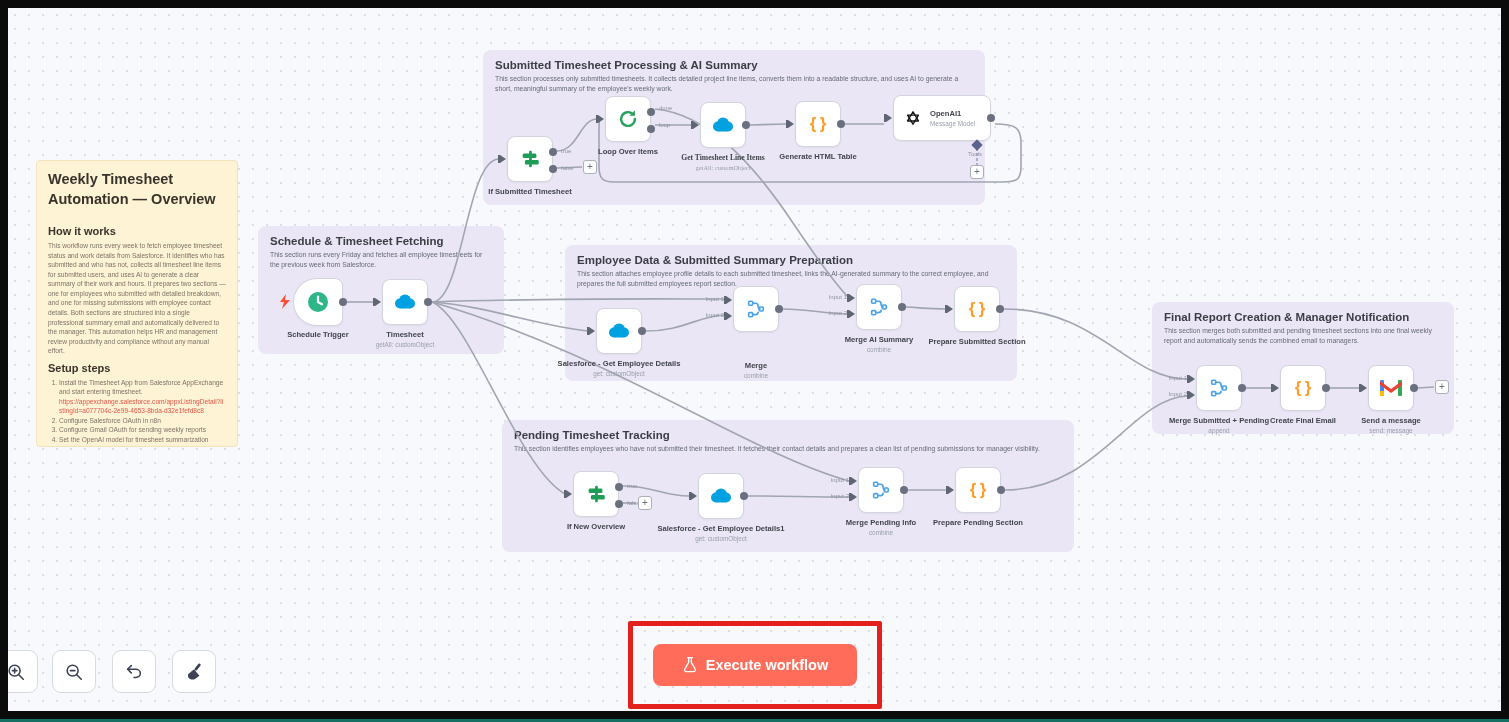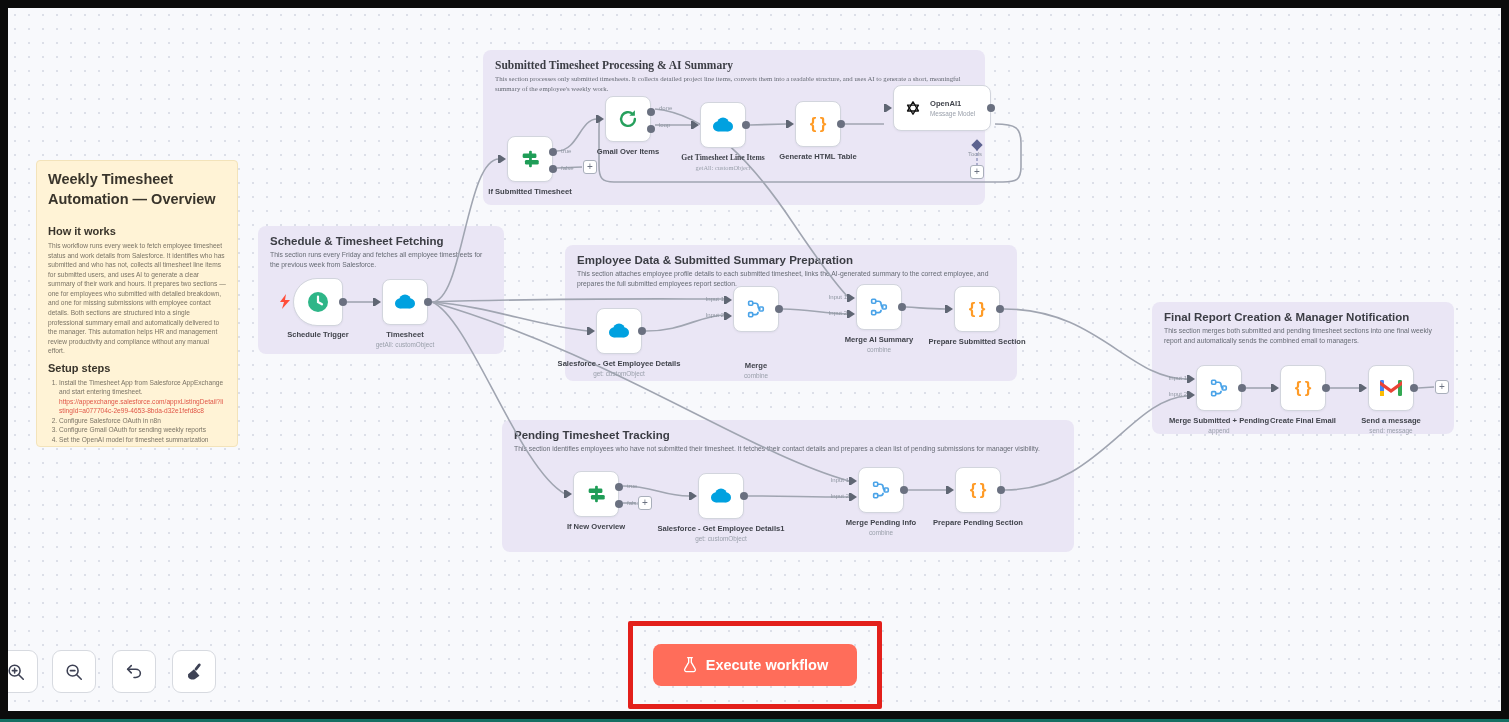--- a/index.html
+++ b/index.html
@@ -51,21 +51,21 @@
     color:#fff; font-size:14.5px; font-weight:700; display:flex; align-items:center; justify-content:center;
     gap:8px; font-family:"Liberation Sans",sans-serif; cursor:pointer; }
   .bolt { position:absolute; z-index:3; }
 </style>
 </head>
 <body>
 
 <div class="frame">
 <div class="canvas">
 
-  <div class="section" style="left:475px;top:42px;width:502px;height:155px;font-family:Liberation Serif, serif;">
+  <div class="section" style="left:475px;top:42px;width:502px;height:155px;">
     <div class="stitle">Submitted Timesheet Processing &amp; AI Summary</div>
     <div class="sdesc">This section processes only submitted timesheets. It collects detailed project line items, converts them into a readable structure, and uses AI to generate a short, meaningful summary of the employee's weekly work.</div>
   </div>
   <div class="section" style="left:250px;top:218px;width:246px;height:128px;">
     <div class="stitle">Schedule &amp; Timesheet Fetching</div>
     <div class="sdesc">This section runs every Friday and fetches all employee timesheets for the previous week from Salesforce.</div>
   </div>
   <div class="section" style="left:557px;top:237px;width:452px;height:136px;">
     <div class="stitle">Employee Data &amp; Submitted Summary Preparation</div>
     <div class="sdesc">This section attaches employee profile details to each submitted timesheet, links the AI-generated summary to the correct employee, and prepares the full submitted employees report section.</div>
@@ -176,21 +176,21 @@
           <g stroke="#27a05d" stroke-width="2.6" fill="none" stroke-linecap="round">
             <path d="M19.5 12a7.5 7.5 0 1 1-2.3-5.4"></path>
           </g>
           <path fill="#27a05d" d="M19.5 2.5v6h-6z"></path>
         </svg>
     <span class="outdot p1"></span>
     <span class="outdot p2"></span>
   </div>
   <div class="plabel" style="left:651px;top:97px;">done</div>
   <div class="plabel" style="left:651px;top:114px;">loop</div>
-  <div class="nlabel" style="left:545px;top:139px;">Gmail Over Items</div>
+  <div class="nlabel" style="left:545px;top:139px;">Loop Over Items</div>
 
   <div class="node" style="left:692px;top:94px;">
     <span class="inarrow"></span>
     <svg width="26" height="19" viewBox="0 0 26 18">
           <g fill="#00a1e0">
             <circle cx="8" cy="10" r="5"></circle>
             <circle cx="13" cy="7" r="6"></circle>
             <circle cx="18" cy="10" r="5"></circle>
             <rect x="6" y="8" width="14" height="7" rx="3.5"></rect>
           </g>
@@ -199,21 +199,21 @@
   </div>
   <div class="nlabel" style="left:640px;top:145px;font-family:Liberation Serif, serif;"><span>Get Timesheet Line Items</span><div class="nsub">getAll: customObject</div></div>
 
   <div class="node" style="left:787px;top:93px;">
     <span class="inarrow"></span>
     <span style="color:#ff9b26;font-size:17px;font-weight:700;">{ }</span>
     <span class="outdot"></span>
   </div>
   <div class="nlabel" style="left:735px;top:144px;">Generate HTML Table</div>
 
-  <div class="node wide" style="left:885px;top:77px;">
+  <div class="node wide" style="left:885px;top:87px;">
     <span class="inarrow"></span>
     <svg width="20" height="20" viewBox="0 0 24 24">
           <g stroke="#111" stroke-width="1.7" fill="none" stroke-linejoin="round">
             <path d="M12 4.5l6.5 11h-13z"></path>
             <path d="M12 19.5l-6.5-11h13z"></path>
           </g>
         </svg>
     <div class="openai-text" style="margin-left:7px;">
       <div class="t1">OpenAI1</div>
       <div class="t2">Message Model</div>

